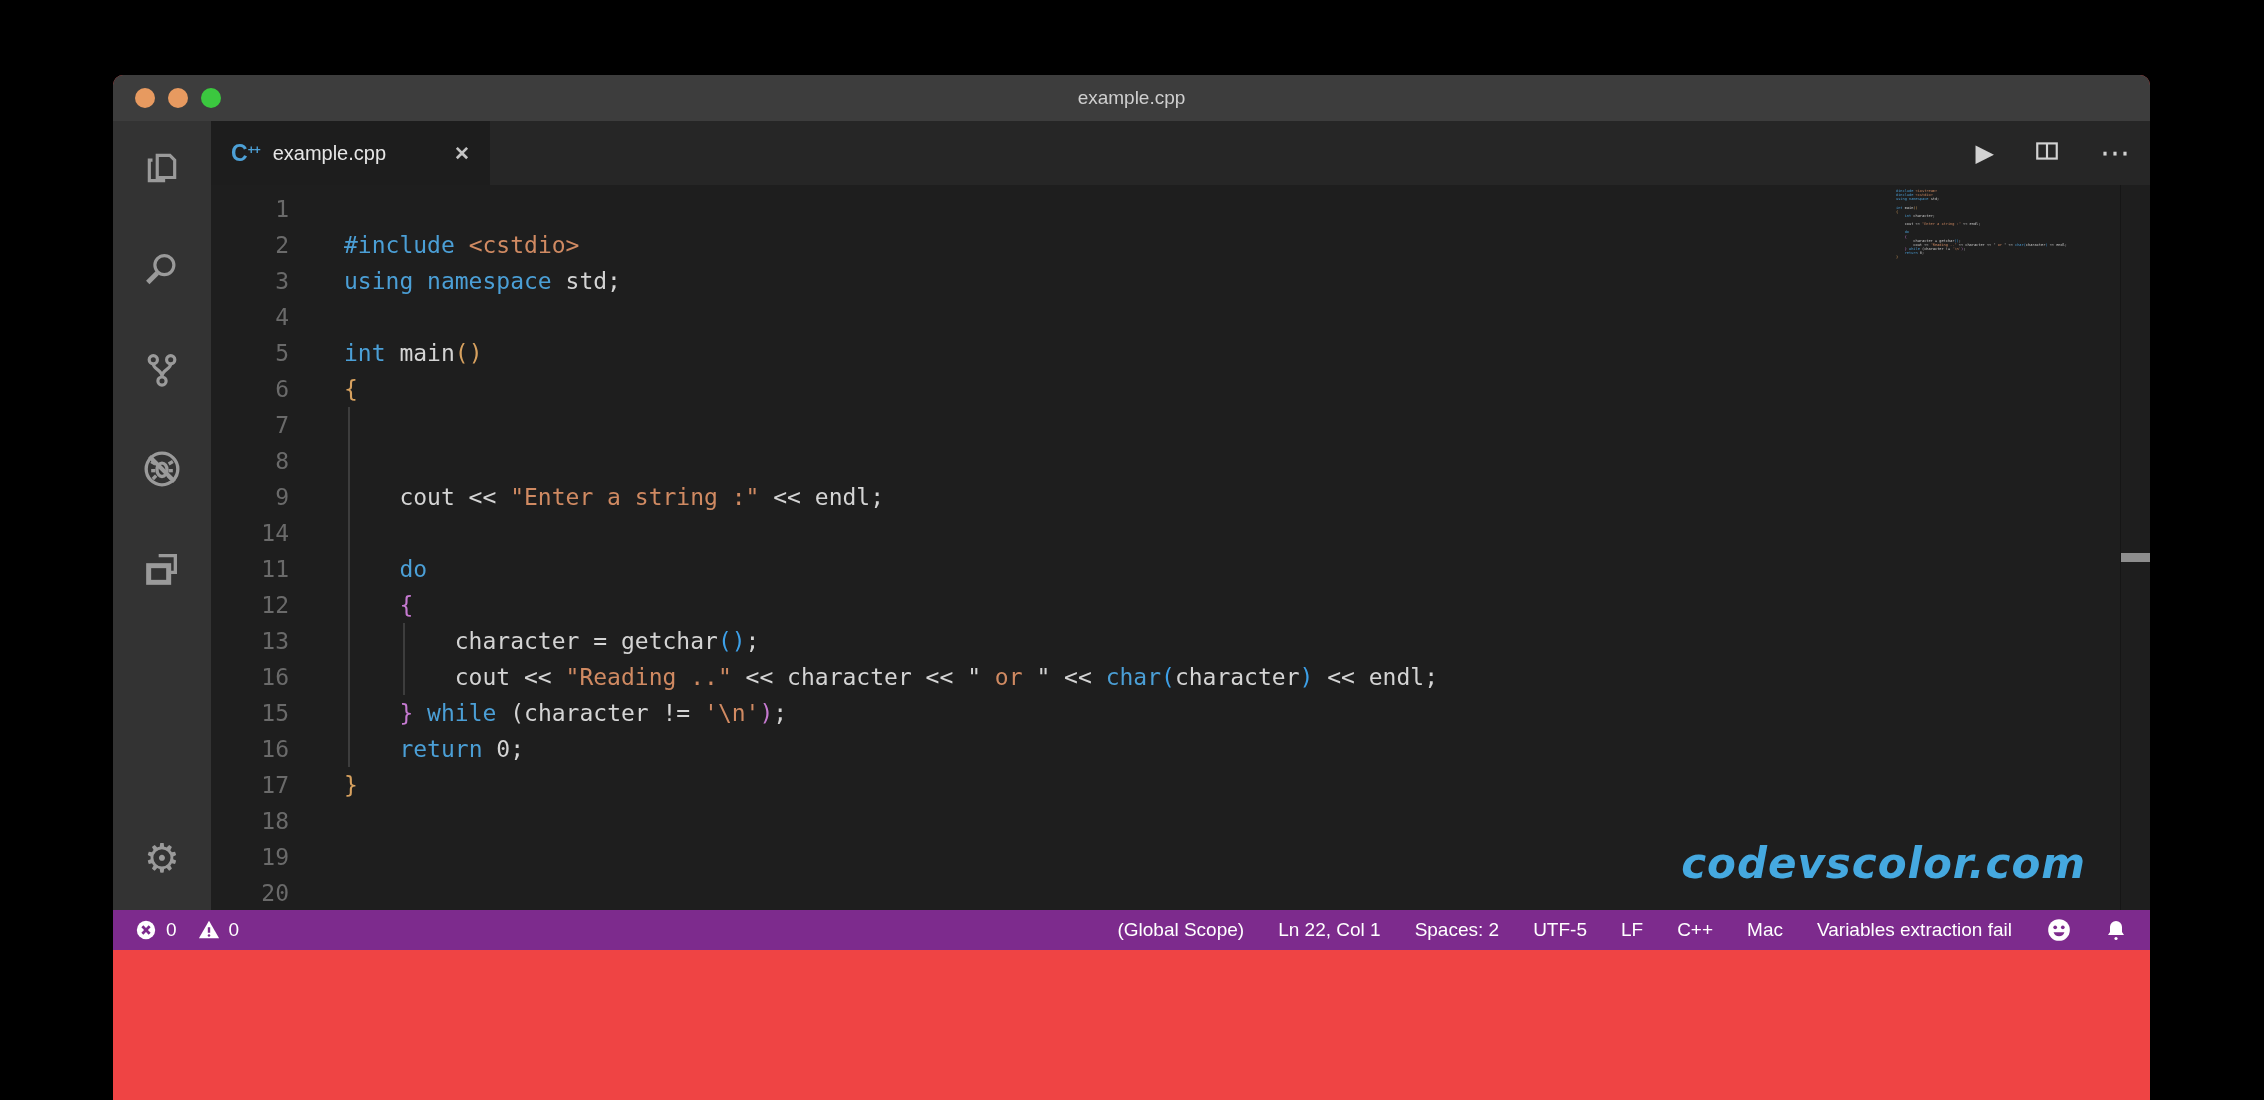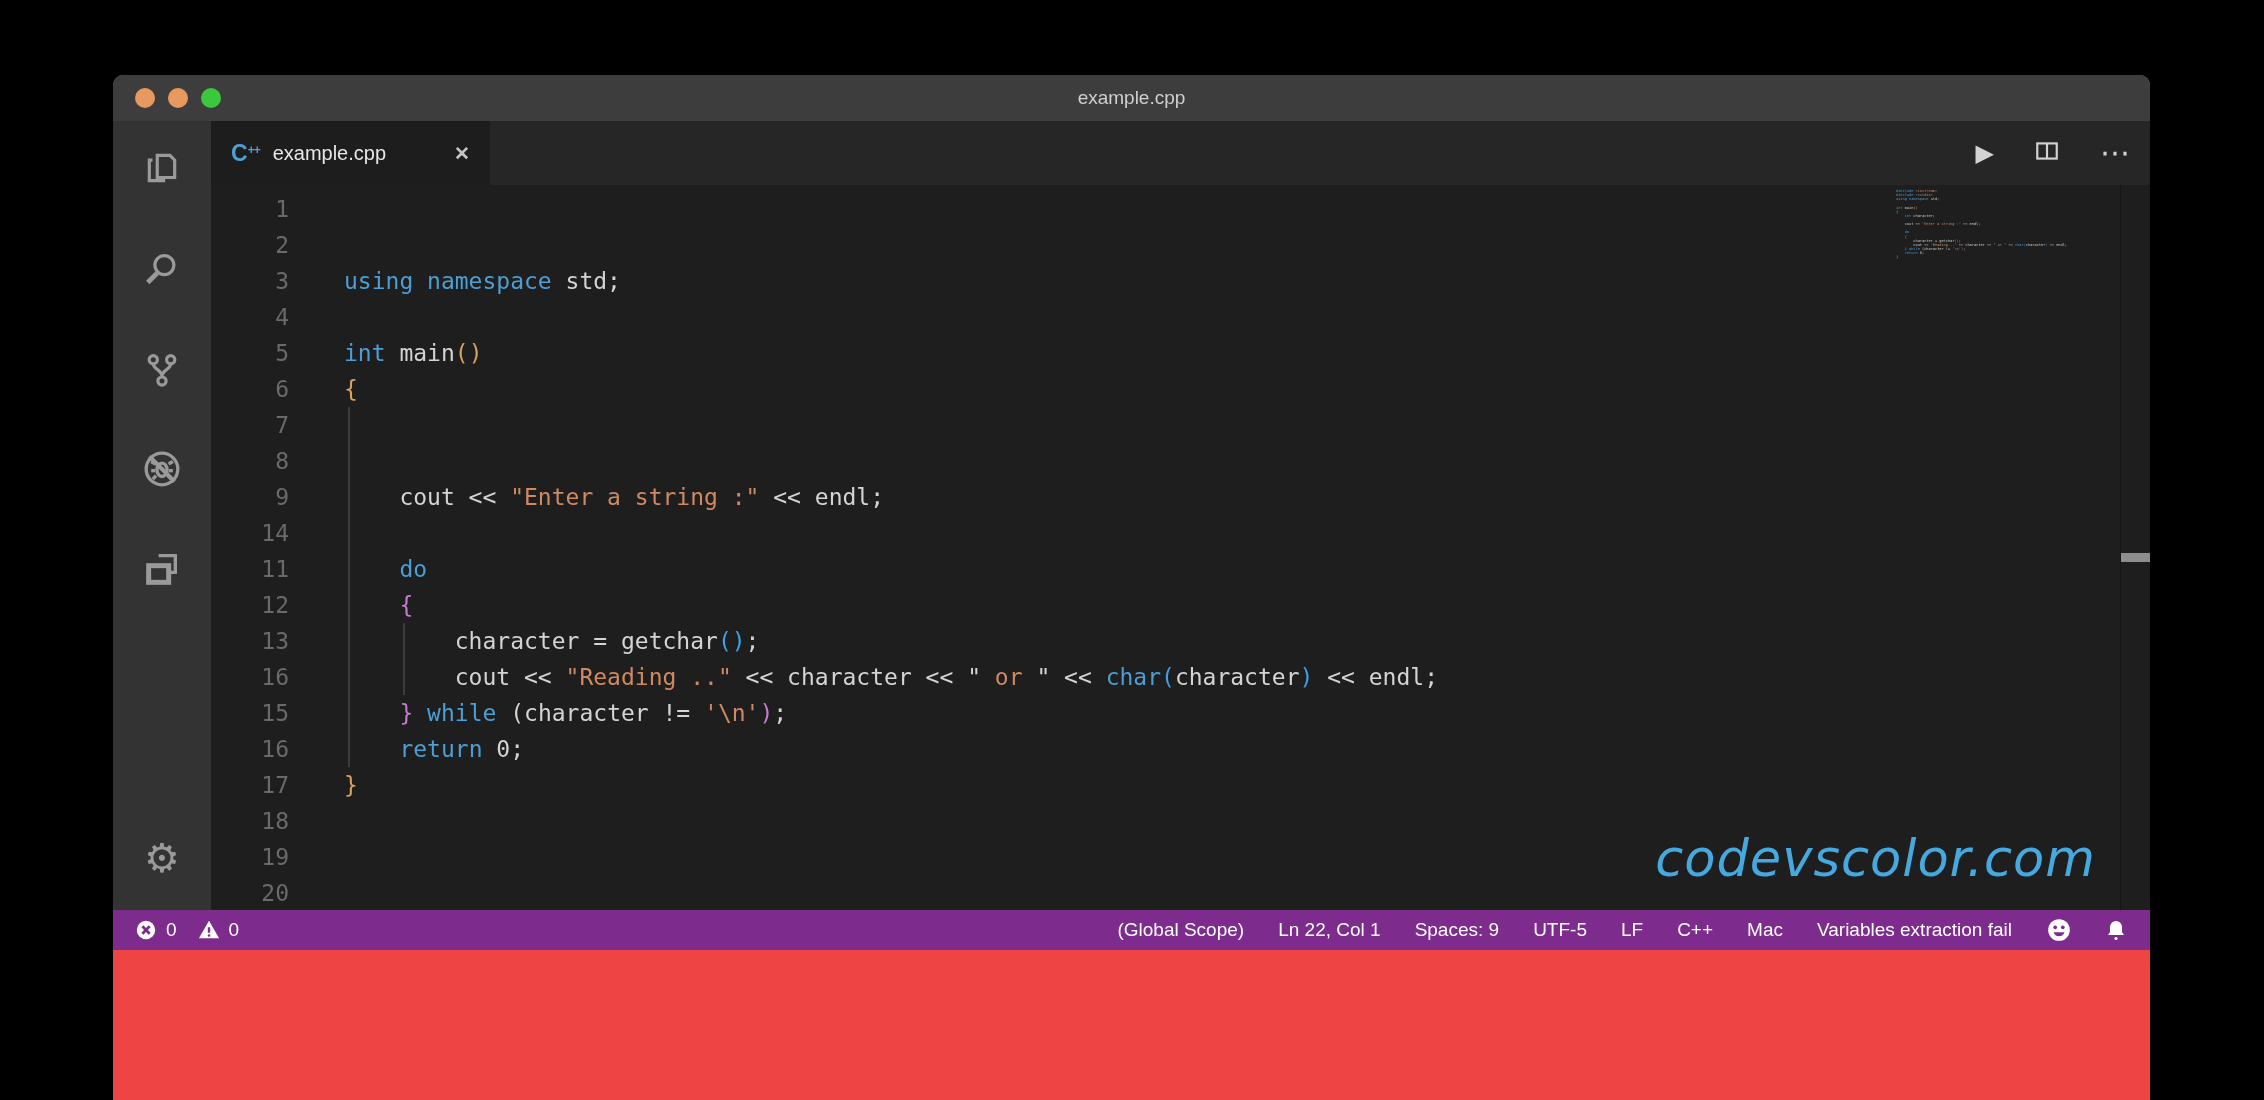--- a/index.html
+++ b/index.html
@@ -44,22 +44,22 @@
   .guide{position:absolute;width:2px;background:#3d3d3d;}
   #guideA{left:137px;top:222px;height:360px;}
   #guideB{left:192px;top:438px;height:72px;}
   
   .minimap{position:absolute;top:4px;right:29px;width:225px;height:120px;overflow:hidden;
      font-family:"DejaVu Sans Mono",monospace;font-size:3.6px;line-height:4.15px;opacity:.95;padding-left:6px;}
   .minimap .code-row{height:4.15px;}
   .minimap .lc{padding-left:0;white-space:pre;}
   .overview{position:absolute;right:0;top:0;width:29px;height:100%;border-left:1px solid #161616;}
   .ov-dash{position:absolute;right:0;top:368px;width:29px;height:9px;background:#8e8e8e;}
-  .watermark{position:absolute;right:54px;bottom:22px;font-size:51px;font-style:italic;
-     font-weight:normal;color:#45a9e0;font-family:"DejaVu Sans",sans-serif;letter-spacing:1px;}
+  .watermark{position:absolute;right:64px;bottom:22px;font-size:42px;font-style:italic;
+     font-weight:bold;color:#45a9e0;font-family:"DejaVu Sans",sans-serif;letter-spacing:1px;}
   
   .statusbar{height:40px;background:#7d2b8d;display:flex;align-items:center;
      padding:0 22px;color:#fff;font-size:19px;gap:10px;flex:none;}
   .sb-left{display:flex;align-items:center;gap:9px;}
   .sb-count{margin-right:12px;}
   .sb-spacer{flex:1;}
   .sb-right{display:flex;align-items:center;gap:34px;}
   .sb-item{white-space:nowrap;cursor:pointer;}
   .sb-ico{display:flex;align-items:center;}
 </style>
@@ -143,20 +143,21 @@
         </div>
       </div>
 
       <div class="editor">
         <div id="code-lines">
             <div class="code-row">
               <span class="ln">1</span>
             </div>
             <div class="code-row">
               <span class="ln">2</span>
+              <span class="lc"><span class="kw">#include</span><span class="pln"> </span><span class="str">&lt;cstdio&gt;</span></span>
             </div>
             <div class="code-row">
               <span class="ln">3</span>
               <span class="lc"><span class="kw">using namespace</span><span class="pln"> std;</span></span>
             </div>
             <div class="code-row">
               <span class="ln">4</span>
               <span class="lc"></span>
             </div>
             <div class="code-row">
@@ -310,21 +311,21 @@
           <line x1="12" y1="9" x2="12" y2="15" stroke="#7d2b8d" stroke-width="2.6"></line>
           <circle cx="12" cy="18" r="1.4" fill="#7d2b8d"></circle>
         </svg>
       </span>
       <span class="sb-count">0</span>
     </div>
     <div class="sb-spacer"></div>
     <div class="sb-right" id="status-right">
         <span class="sb-item">(Global Scope)</span>
         <span class="sb-item">Ln 22, Col 1</span>
-        <span class="sb-item">Spaces: 9</span>
+        <span class="sb-item">Spaces: 2</span>
         <span class="sb-item">UTF-5</span>
         <span class="sb-item">LF</span>
         <span class="sb-item">C++</span>
         <span class="sb-item">Mac</span>
         <span class="sb-item">Variables extraction fail</span>
       </div>
     <span class="sb-ico" style="margin-left:24px">
       <svg width="26" height="26" viewBox="0 0 24 24">
         <circle cx="12" cy="12" r="10" fill="#fff"></circle>
         <circle cx="8.5" cy="9.5" r="1.7" fill="#7d2b8d"></circle>

